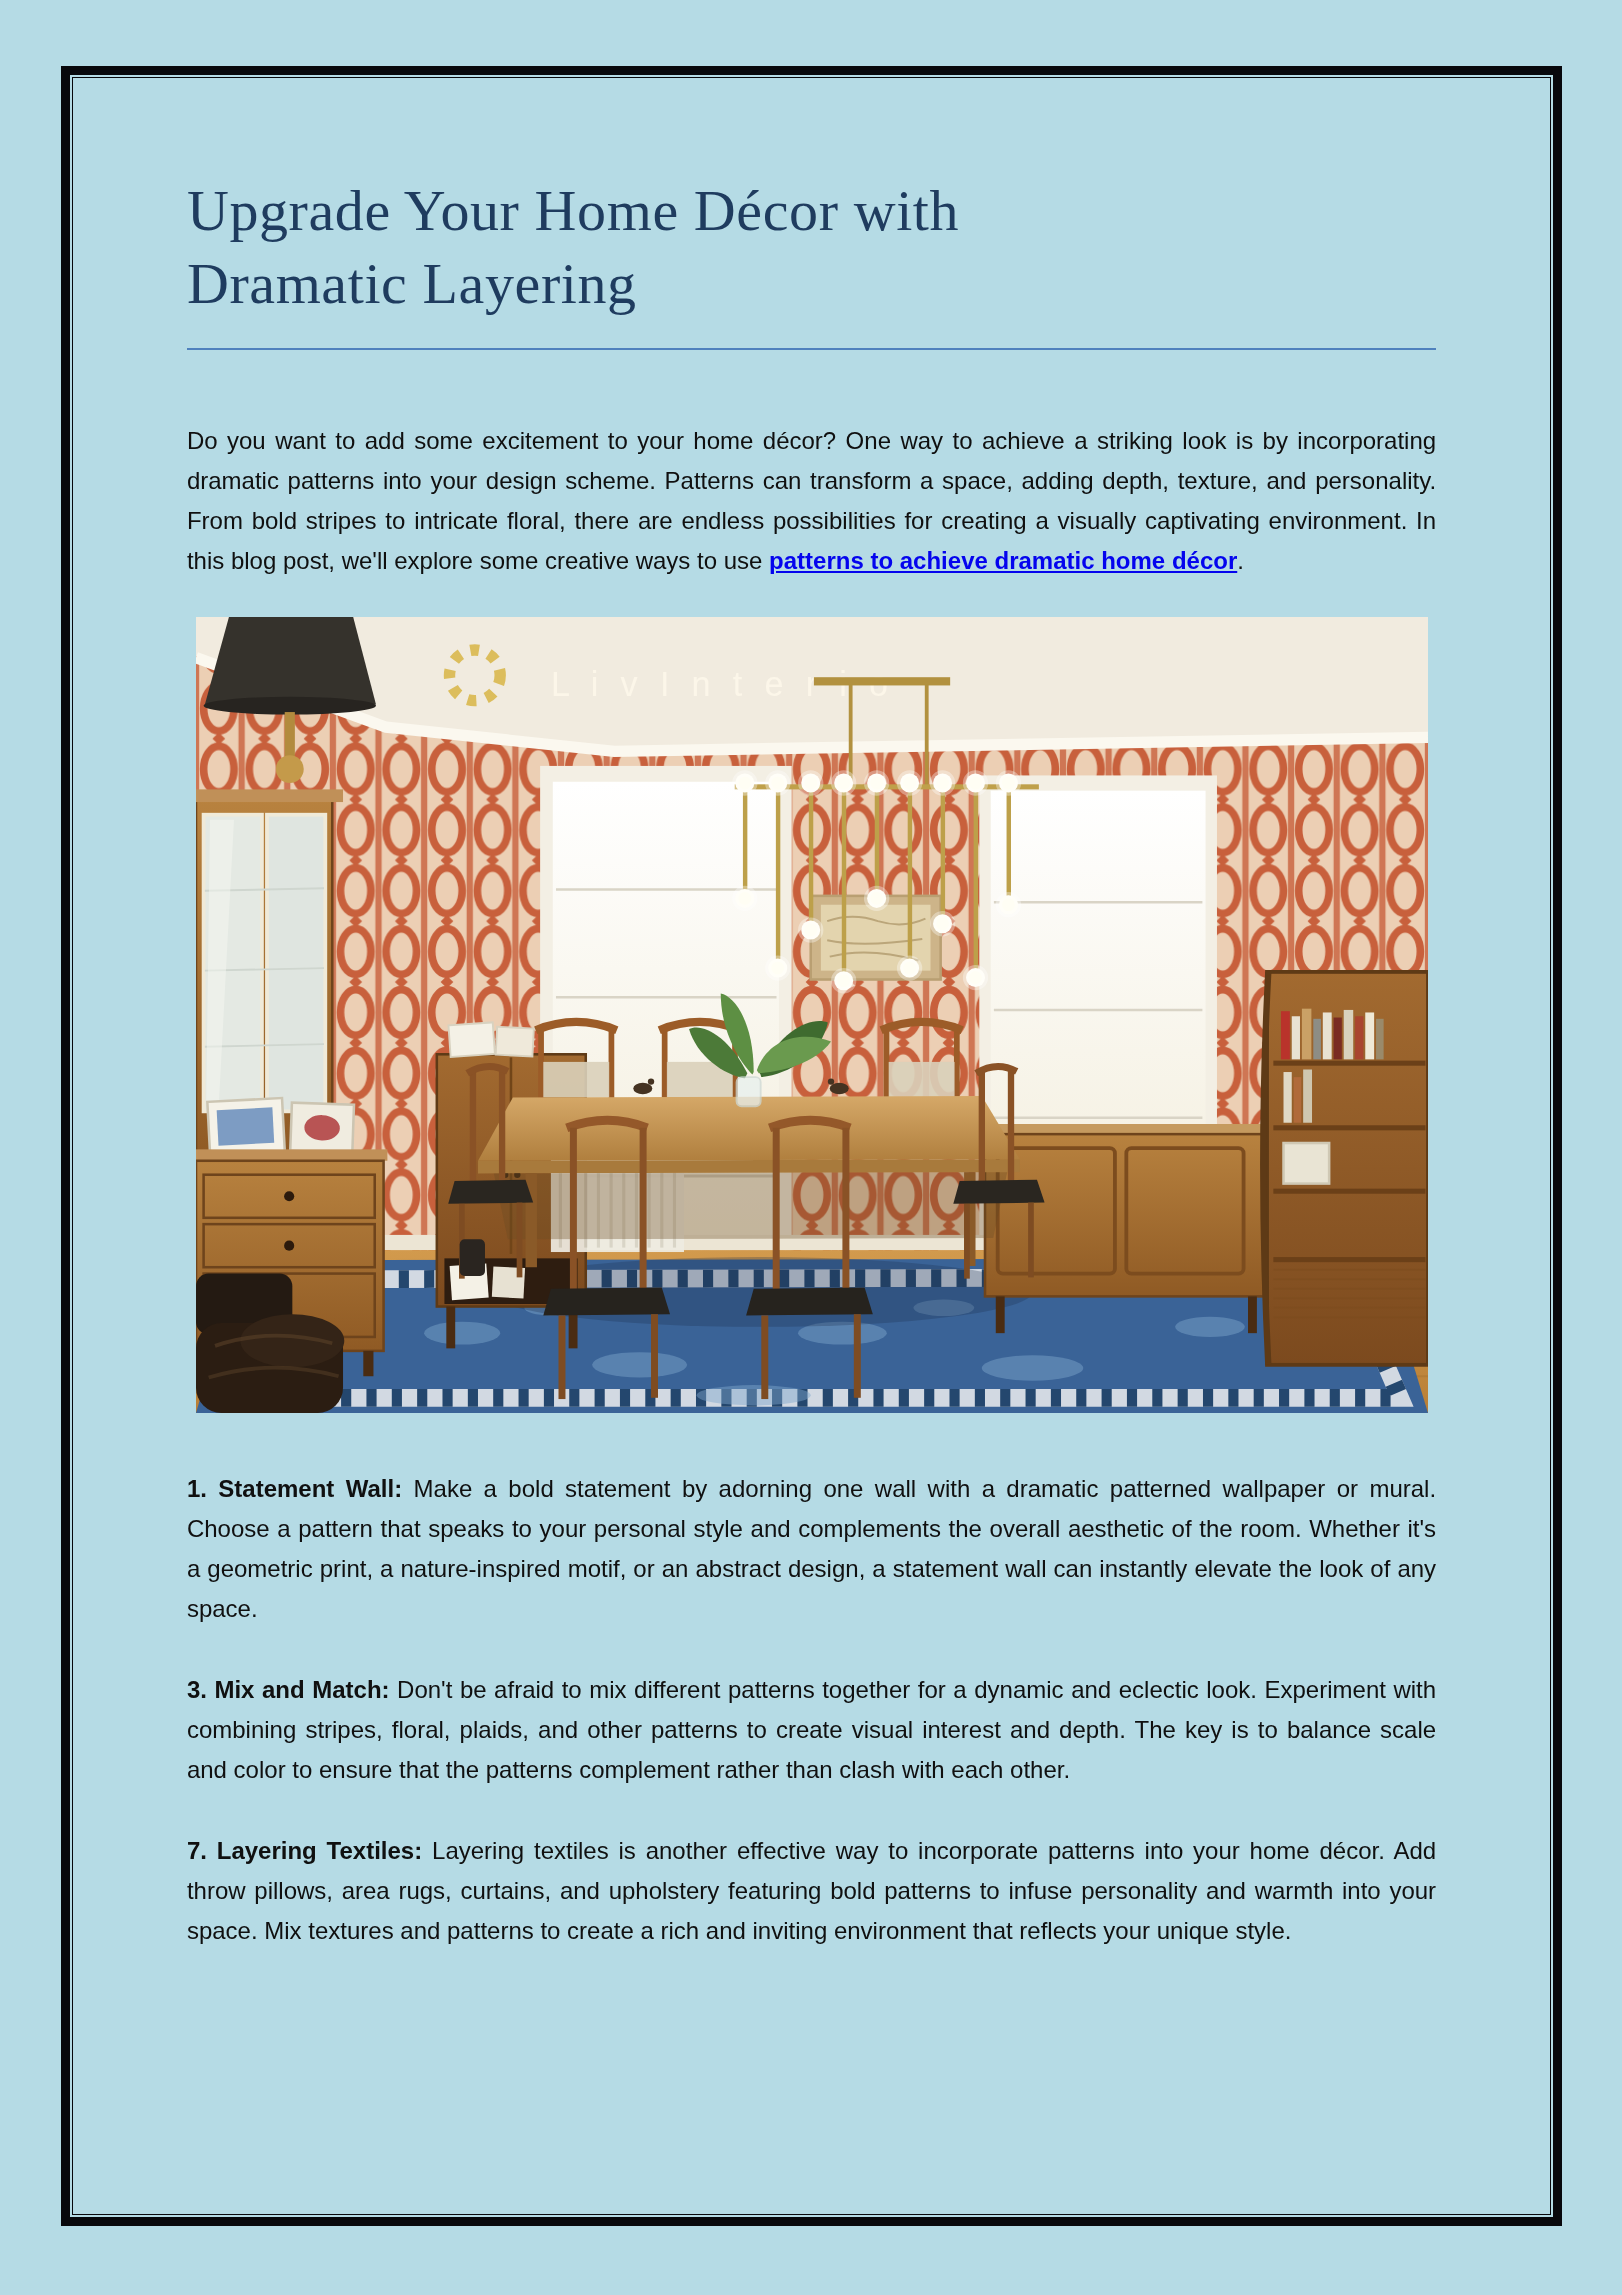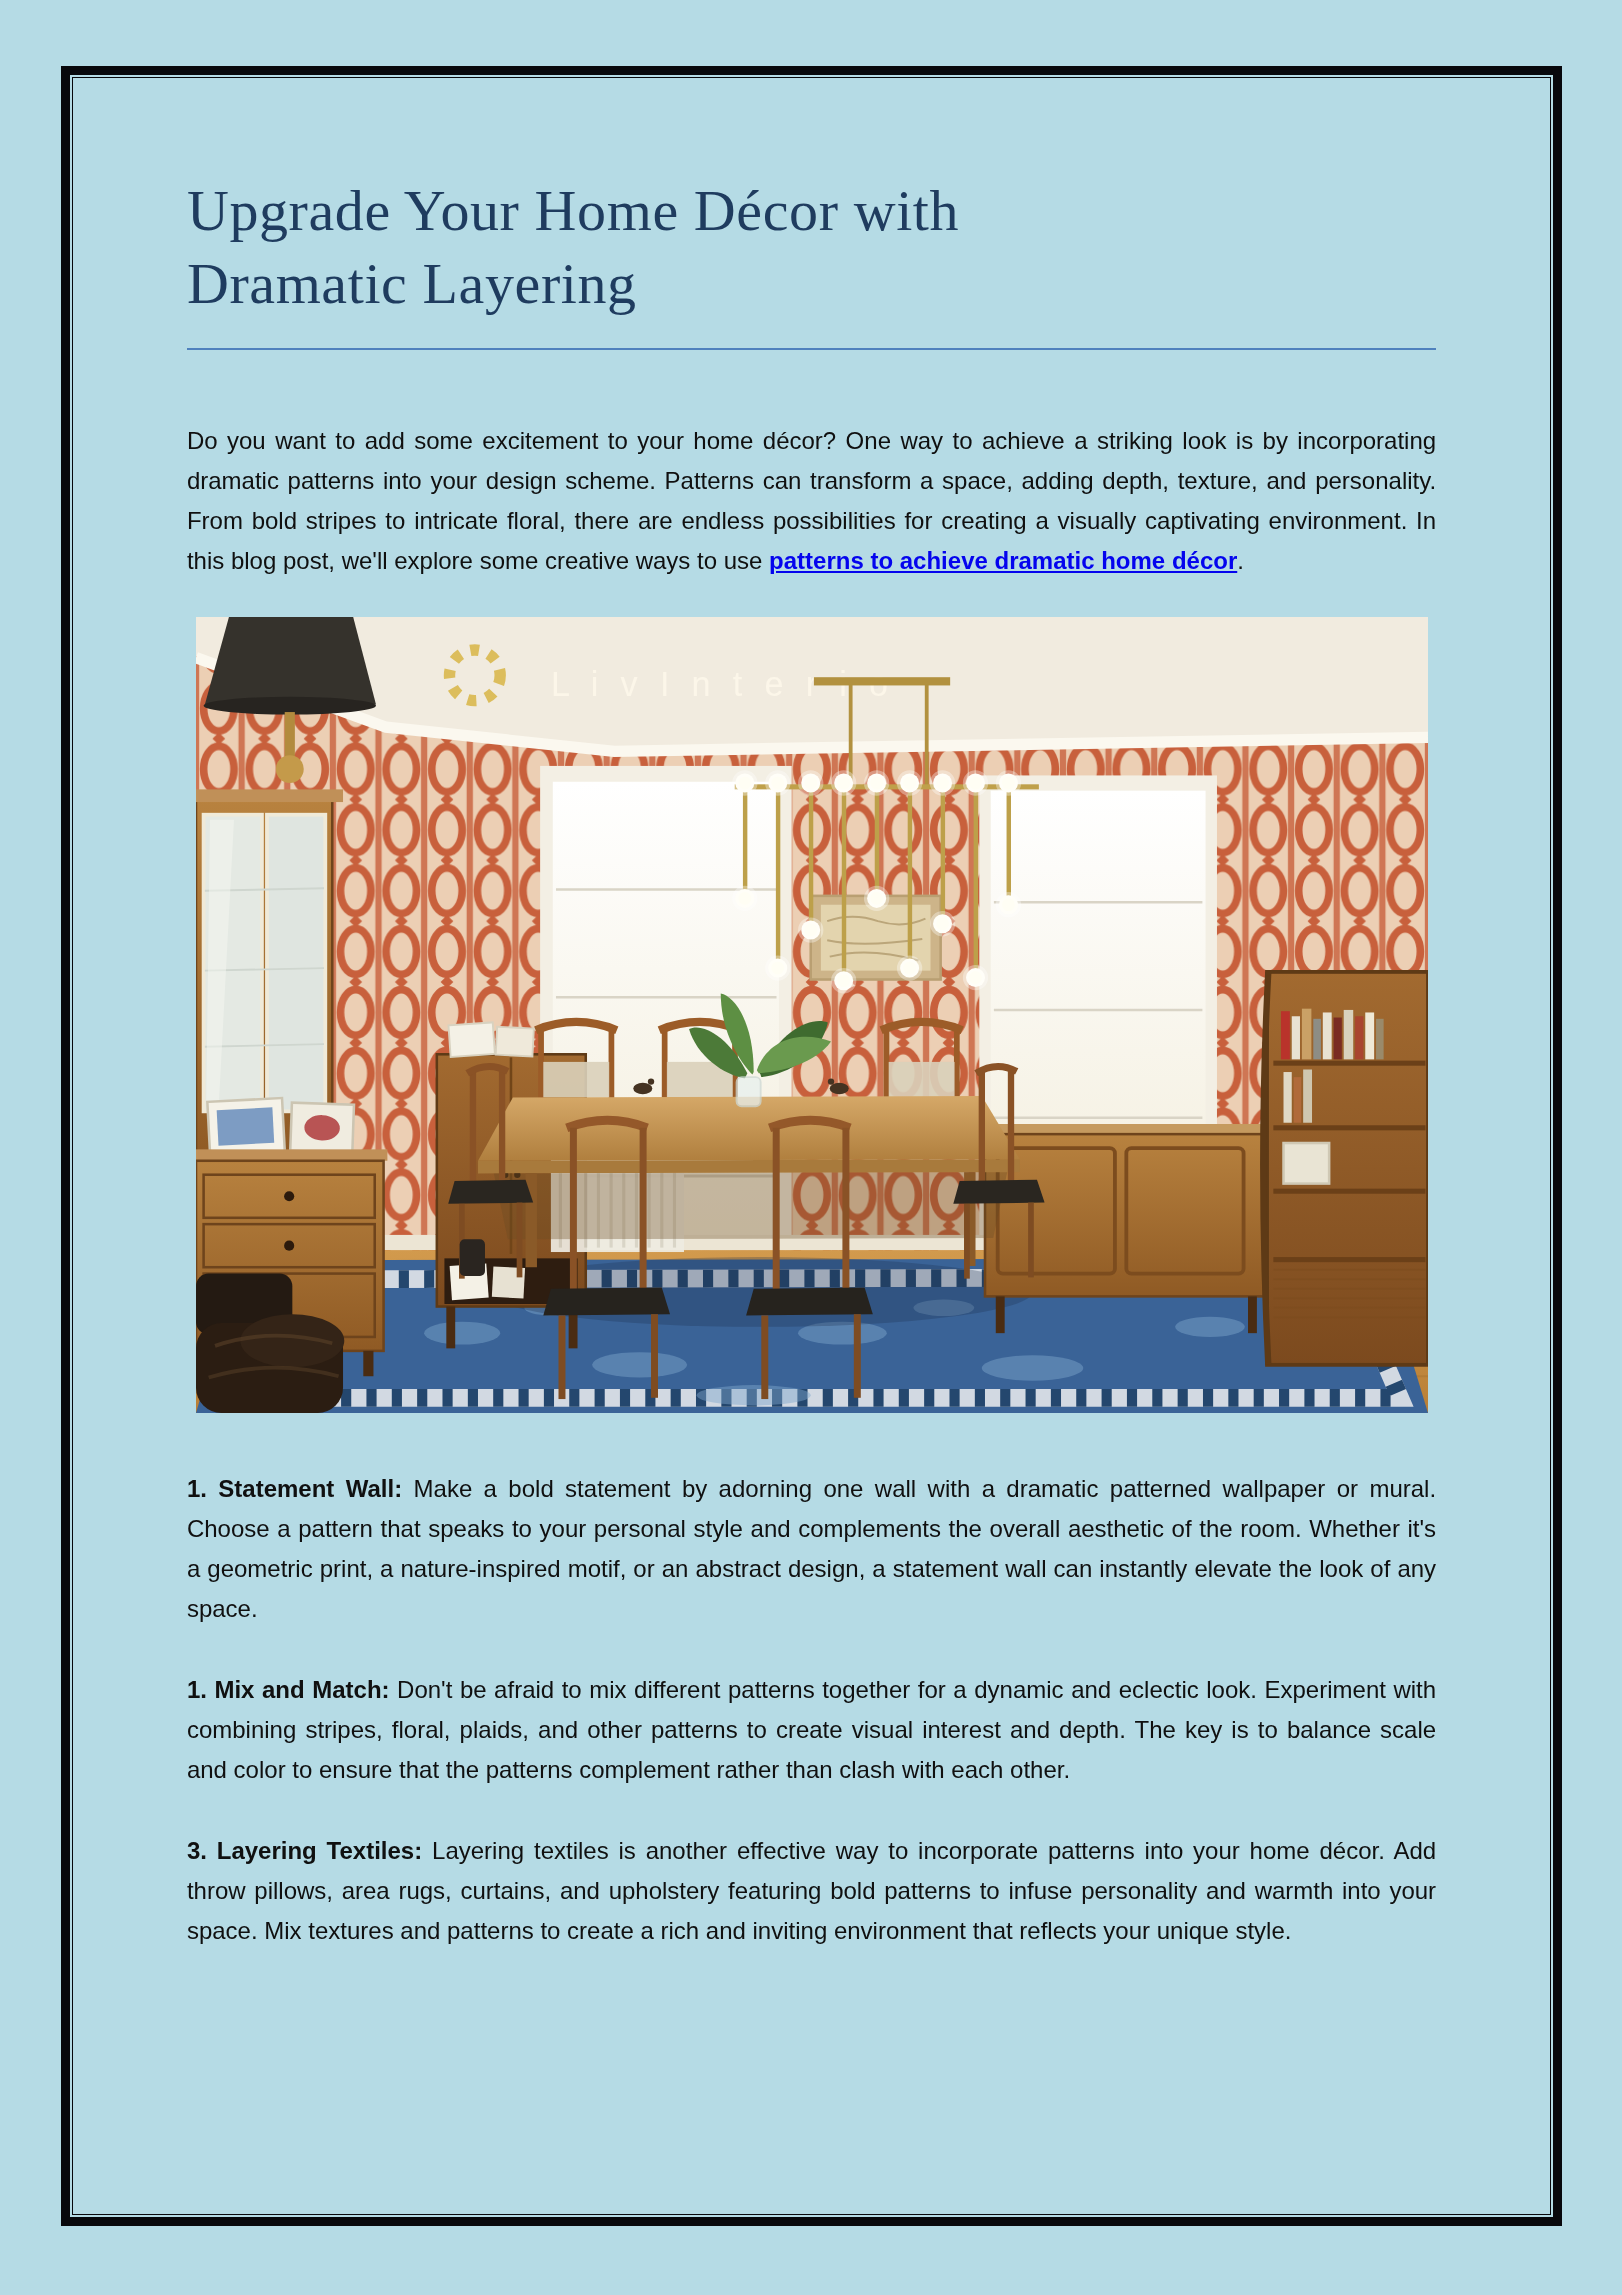--- a/index.html
+++ b/index.html
@@ -367,21 +367,21 @@
               <ellipse cx="152" cy="1142" rx="82" ry="42" fill="#342417"></ellipse>
               <path d="M30,1150 Q120,1120 215,1146" stroke="#5a4128" stroke-width="6" fill="none" opacity="0.6"></path>
               <path d="M20,1200 Q120,1170 225,1198" stroke="#5a4128" stroke-width="6" fill="none" opacity="0.5"></path>
             </g>
             <rect x="416" y="982" width="40" height="58" rx="8" fill="#2a2520"></rect>
           </svg>
         </figure>
 
         <p class="para first-section"><b>1. Statement Wall:</b><span> Make a bold statement by adorning one wall with a dramatic patterned wallpaper or mural. Choose a pattern that speaks to your personal style and complements the overall aesthetic of the room. Whether it's a geometric print, a nature-inspired motif, or an abstract design, a statement wall can instantly elevate the look of any space.</span></p>
 
-        <p class="para"><b>1. Mix and Match:</b><span> Don't be afraid to mix different patterns together for a dynamic and eclectic look. Experiment with combining stripes, floral, plaids, and other patterns to create visual interest and depth. The key is to balance scale and color to ensure that the patterns complement rather than clash with each other.</span></p>
-
-        <p class="para"><b>3. Layering Textiles:</b><span> Layering textiles is another effective way to incorporate patterns into your home décor. Add throw pillows, area rugs, curtains, and upholstery featuring bold patterns to infuse personality and warmth into your space. Mix textures and patterns to create a rich and inviting environment that reflects your unique style.</span></p>
+        <p class="para"><b>3. Mix and Match:</b><span> Don't be afraid to mix different patterns together for a dynamic and eclectic look. Experiment with combining stripes, floral, plaids, and other patterns to create visual interest and depth. The key is to balance scale and color to ensure that the patterns complement rather than clash with each other.</span></p>
+
+        <p class="para"><b>7. Layering Textiles:</b><span> Layering textiles is another effective way to incorporate patterns into your home décor. Add throw pillows, area rugs, curtains, and upholstery featuring bold patterns to infuse personality and warmth into your space. Mix textures and patterns to create a rich and inviting environment that reflects your unique style.</span></p>
 
       </div>
     </div>
   </div>
 </div>
 
 
 </body></html>

